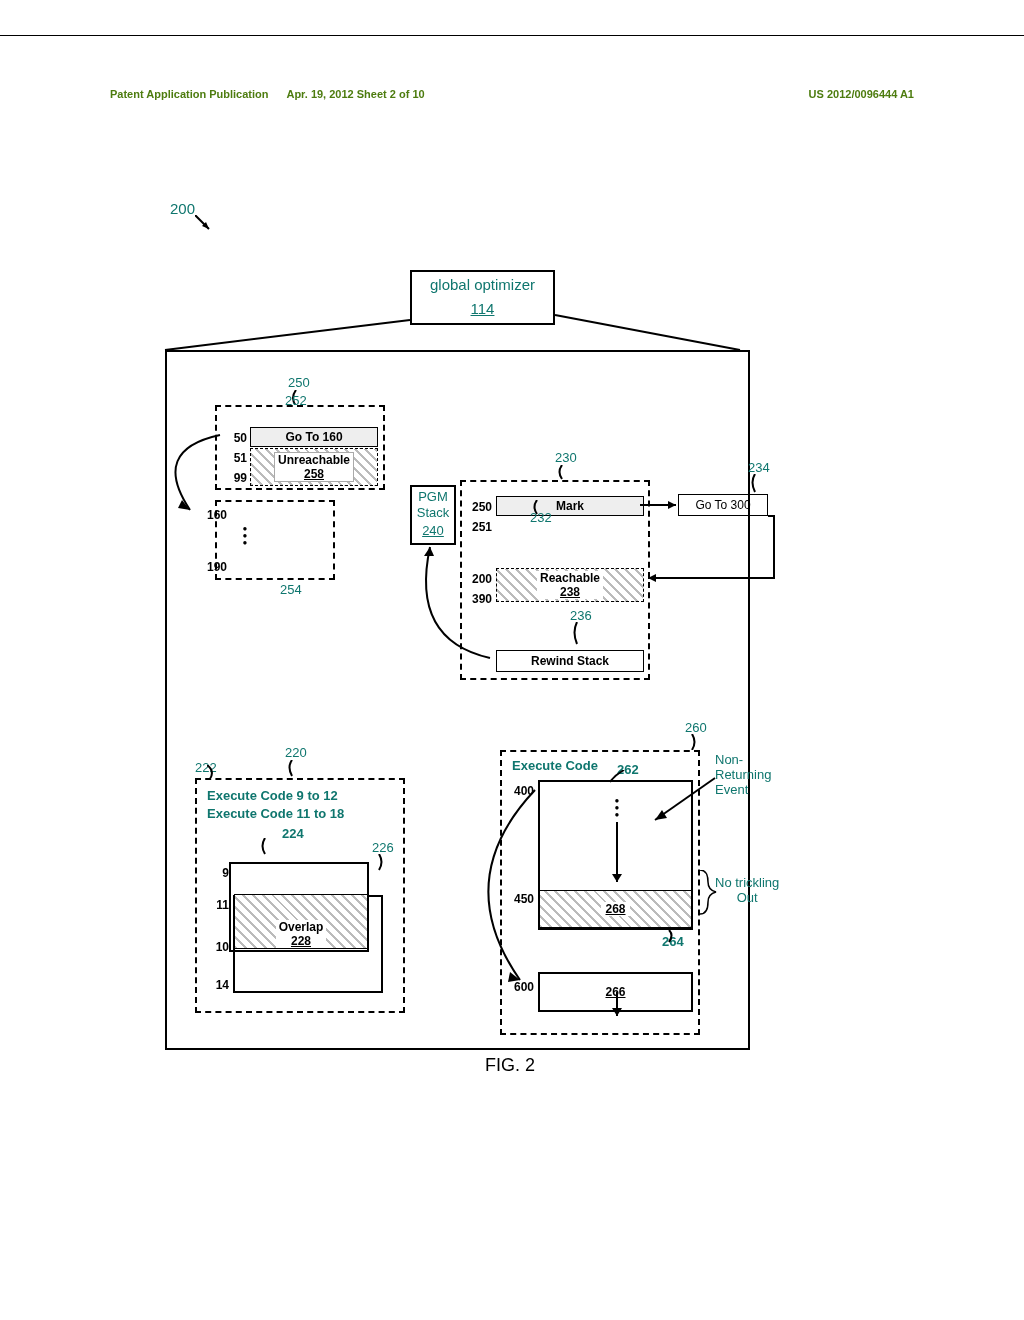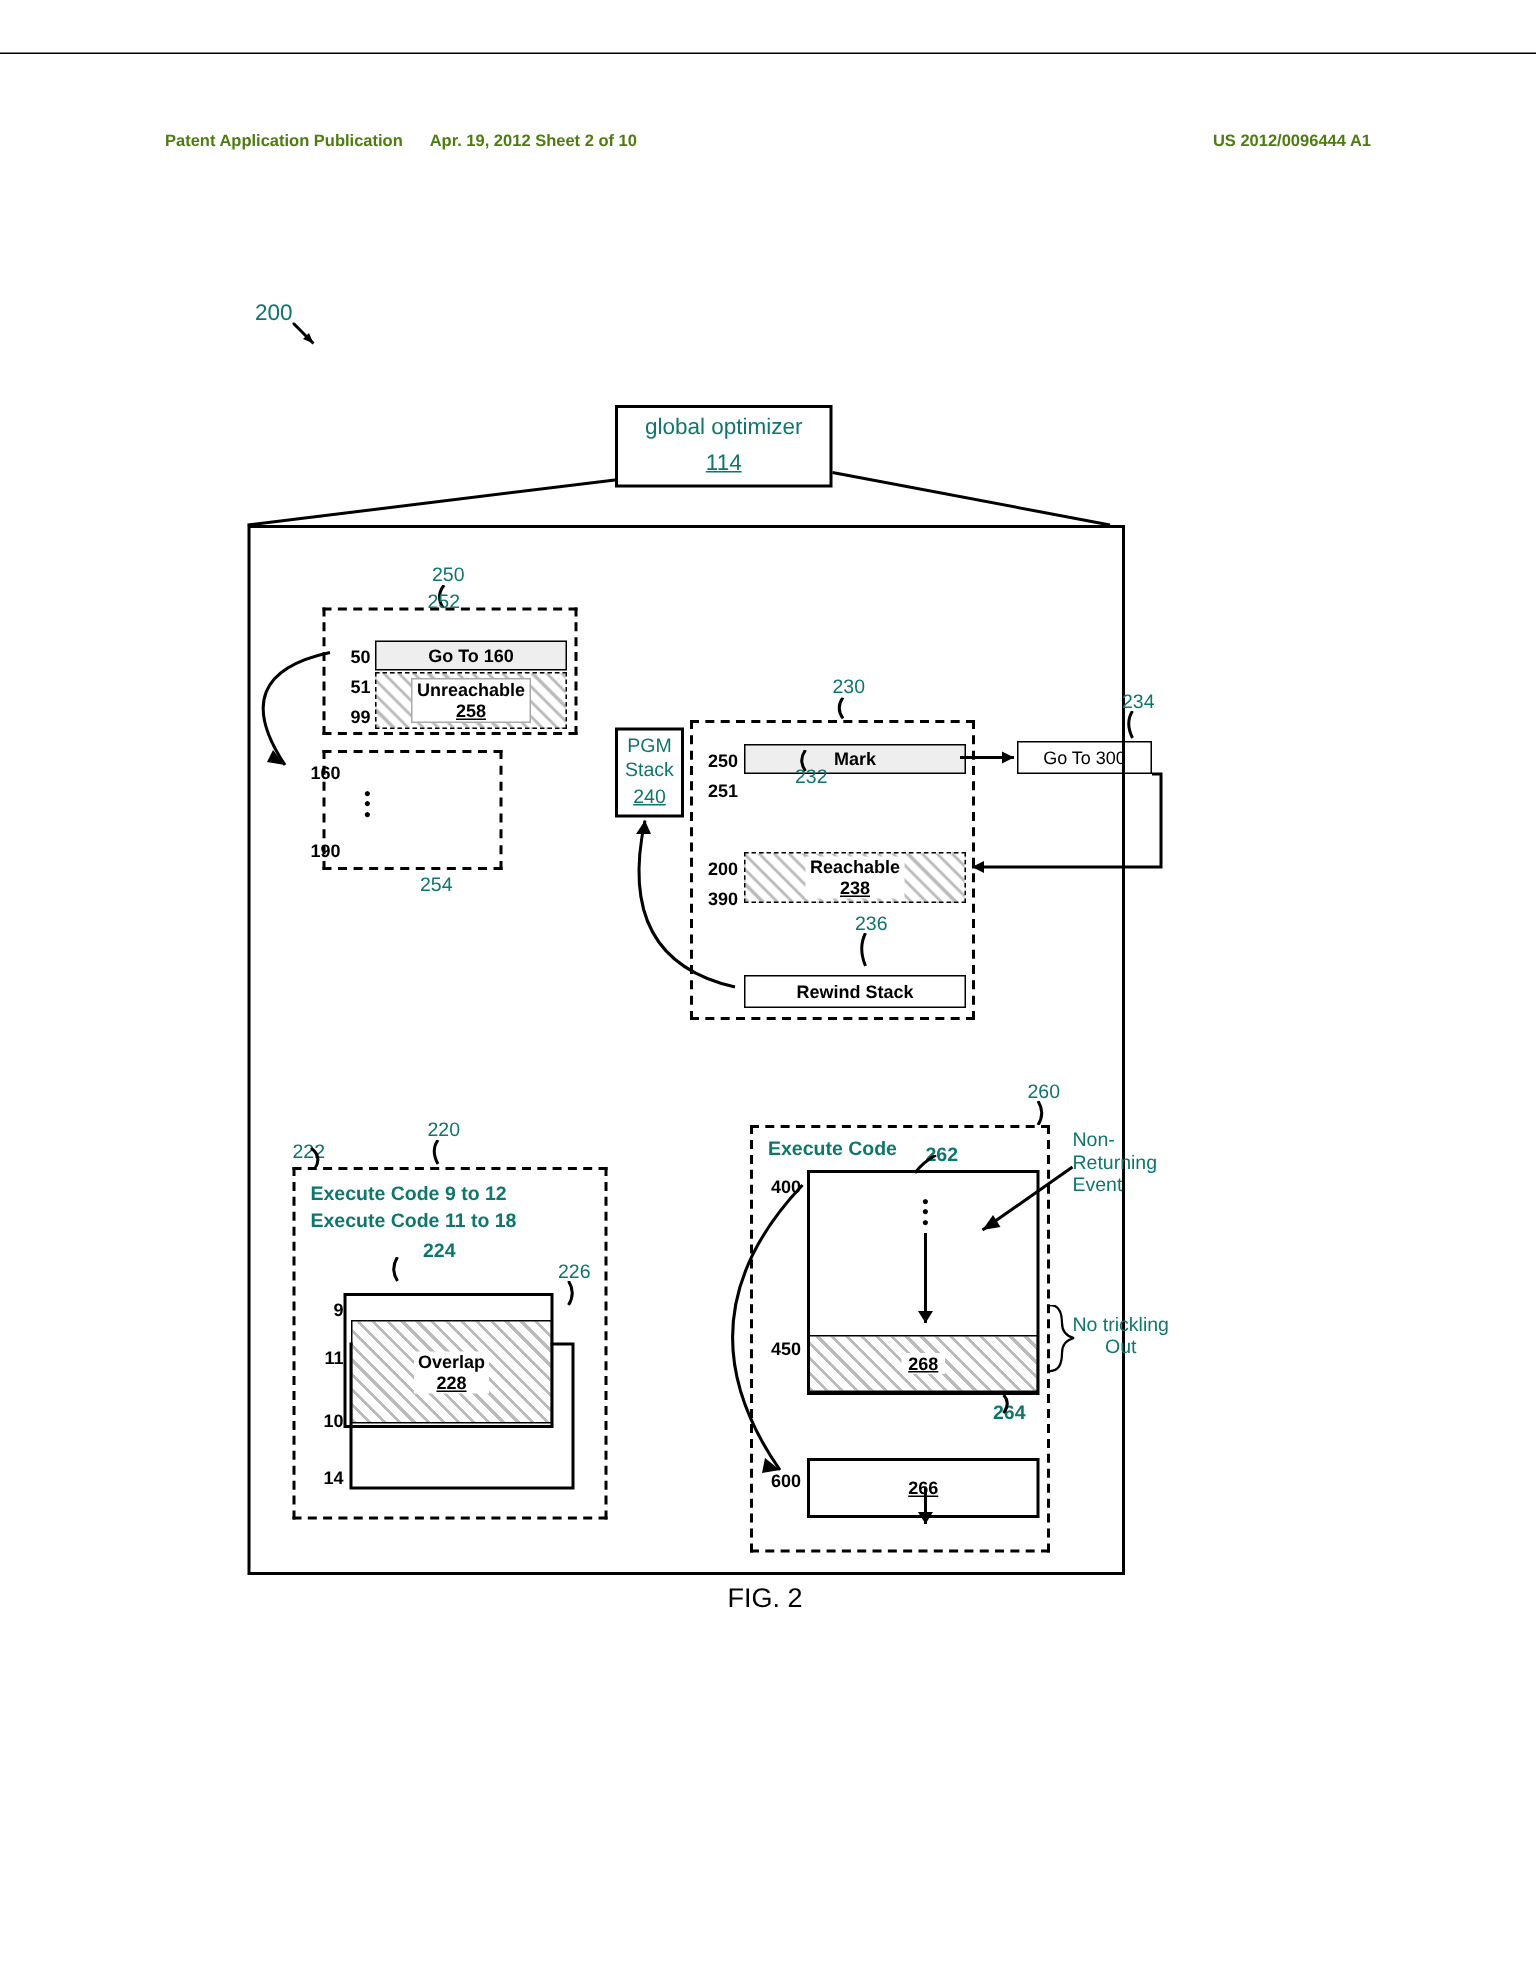--- a/index.html
+++ b/index.html
@@ -217,21 +217,21 @@
     <div class="label small" style="left:10px; top:8px;" data-name="exec-line1">Execute Code  9 to 12</div>
     <div class="label small" style="left:10px; top:26px;" data-name="exec-line2">Execute Code  11 to 18</div>
     <div class="label small" style="left:85px; top:46px;" data-name="ref-224">224</div>
 
     <div class="rowlabel" style="left:4px; top:86px;" data-name="row-9">9</div>
     <div class="rowlabel" style="left:4px; top:118px;" data-name="row-11">11</div>
     <div class="rowlabel" style="left:4px; top:160px;" data-name="row-12">10</div>
     <div class="rowlabel" style="left:4px; top:198px;" data-name="row-14">14</div>
     <div class="inner" style="left:32px; top:82px; width:140px; height:90px; border-width:2px;" data-name="inner-9-12"></div>
     <div class="inner" style="left:36px; top:115px; width:150px; height:98px; border-width:2px;" data-name="inner-11-14"></div>
-    <div class="inner hatch" style="left:37px; top:100px; width:134px; height:69px;" data-name="overlap-block">
+    <div class="inner hatch" style="left:37px; top:114px; width:134px; height:55px;align-items:flex-end;" data-name="overlap-block">
       <div style="background:#fff;padding:0 3px;">
         <span>Overlap</span><br>
         <span style="text-decoration:underline;">228</span>
       </div>
     </div>
   </div>
   <div class="label small" style="left:232px; top:680px;" data-name="ref-226">226</div>
   <svg style="position:absolute; left:234px; top:694px;" width="12" height="18" data-name="ref-226-leader">
       <path d="M5,0 Q10,8 5,16" class="svg-arrow"></path>
     </svg>

